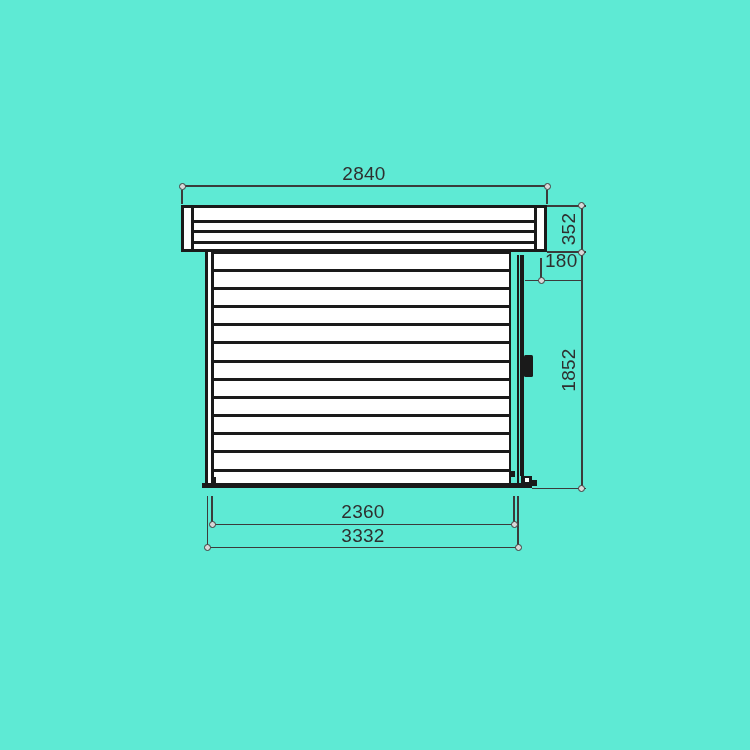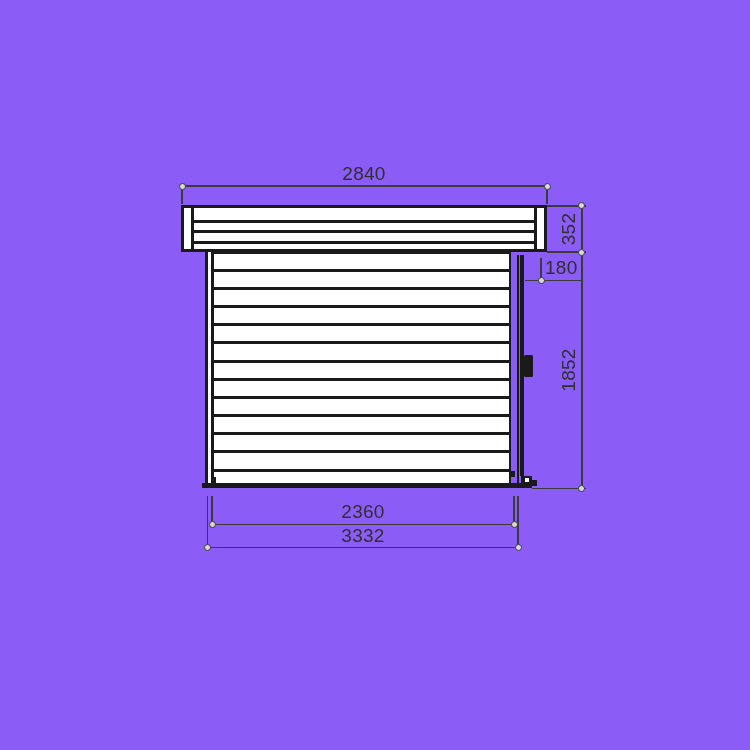--- a/index.html
+++ b/index.html
@@ -1,17 +1,17 @@
 <!DOCTYPE html>
 <html><head>
 <meta charset="utf-8">
 <style>
   html,body{margin:0;padding:0;background:#fff;}
   #canvas{
-    position:relative;width:750px;height:750px;background:#8b5cf6;overflow:hidden;
+    position:relative;width:750px;height:750px;background:#5eead4;overflow:hidden;
     font-family:"Liberation Sans","DejaVu Sans",sans-serif;
   }
   .abs{position:absolute;}
   .bline{position:absolute;background:#1a1a1a;}
   .dline{position:absolute;background:#3b3b3b;}
   .dot{
     position:absolute;width:7px;height:7px;box-sizing:border-box;
     border:1.8px solid #3b3b3b;border-radius:50%;background:#d8d8d8;
   }
   .lbl{
@@ -84,21 +84,21 @@
   <div class="dline" style="left:532px;top:487.6px;width:53.5px;height:1.8px;"></div>
   <div class="dline" style="left:525px;top:279.6px;width:57px;height:1.8px;"></div>
   <div class="dline" style="left:540.3px;top:257.5px;width:1.8px;height:23px;"></div>
 
   <div class="dot" style="left:577.7px;top:202.2px;"></div>
   <div class="dot" style="left:577.7px;top:248.6px;"></div>
   <div class="dot" style="left:577.7px;top:485px;"></div>
   <div class="dot" style="left:537.7px;top:277px;"></div>
 
   <div class="lbl center rot" style="left:538.5px;top:219.5px;width:60px;height:18px;">352</div>
-  <div class="lbl" style="left:545px;top:259px;">180</div>
+  <div class="lbl" style="left:545px;top:252px;">180</div>
   <div class="lbl center rot" style="left:538.5px;top:361px;width:60px;height:18px;">1852</div>
 
   <div class="dline" style="left:206.6px;top:496px;width:1.8px;height:54px;"></div>
   <div class="dline" style="left:211.4px;top:496px;width:1.8px;height:31px;"></div>
   <div class="dline" style="left:512.9px;top:496px;width:1.8px;height:31px;"></div>
   <div class="dline" style="left:516.9px;top:496px;width:1.8px;height:54px;"></div>
 
   <div class="lbl center" style="left:323px;top:502.5px;width:80px;">2360</div>
   <div class="dline" style="left:212px;top:523.6px;width:302px;height:1.8px;"></div>
   <div class="dot" style="left:208.5px;top:521px;"></div>

